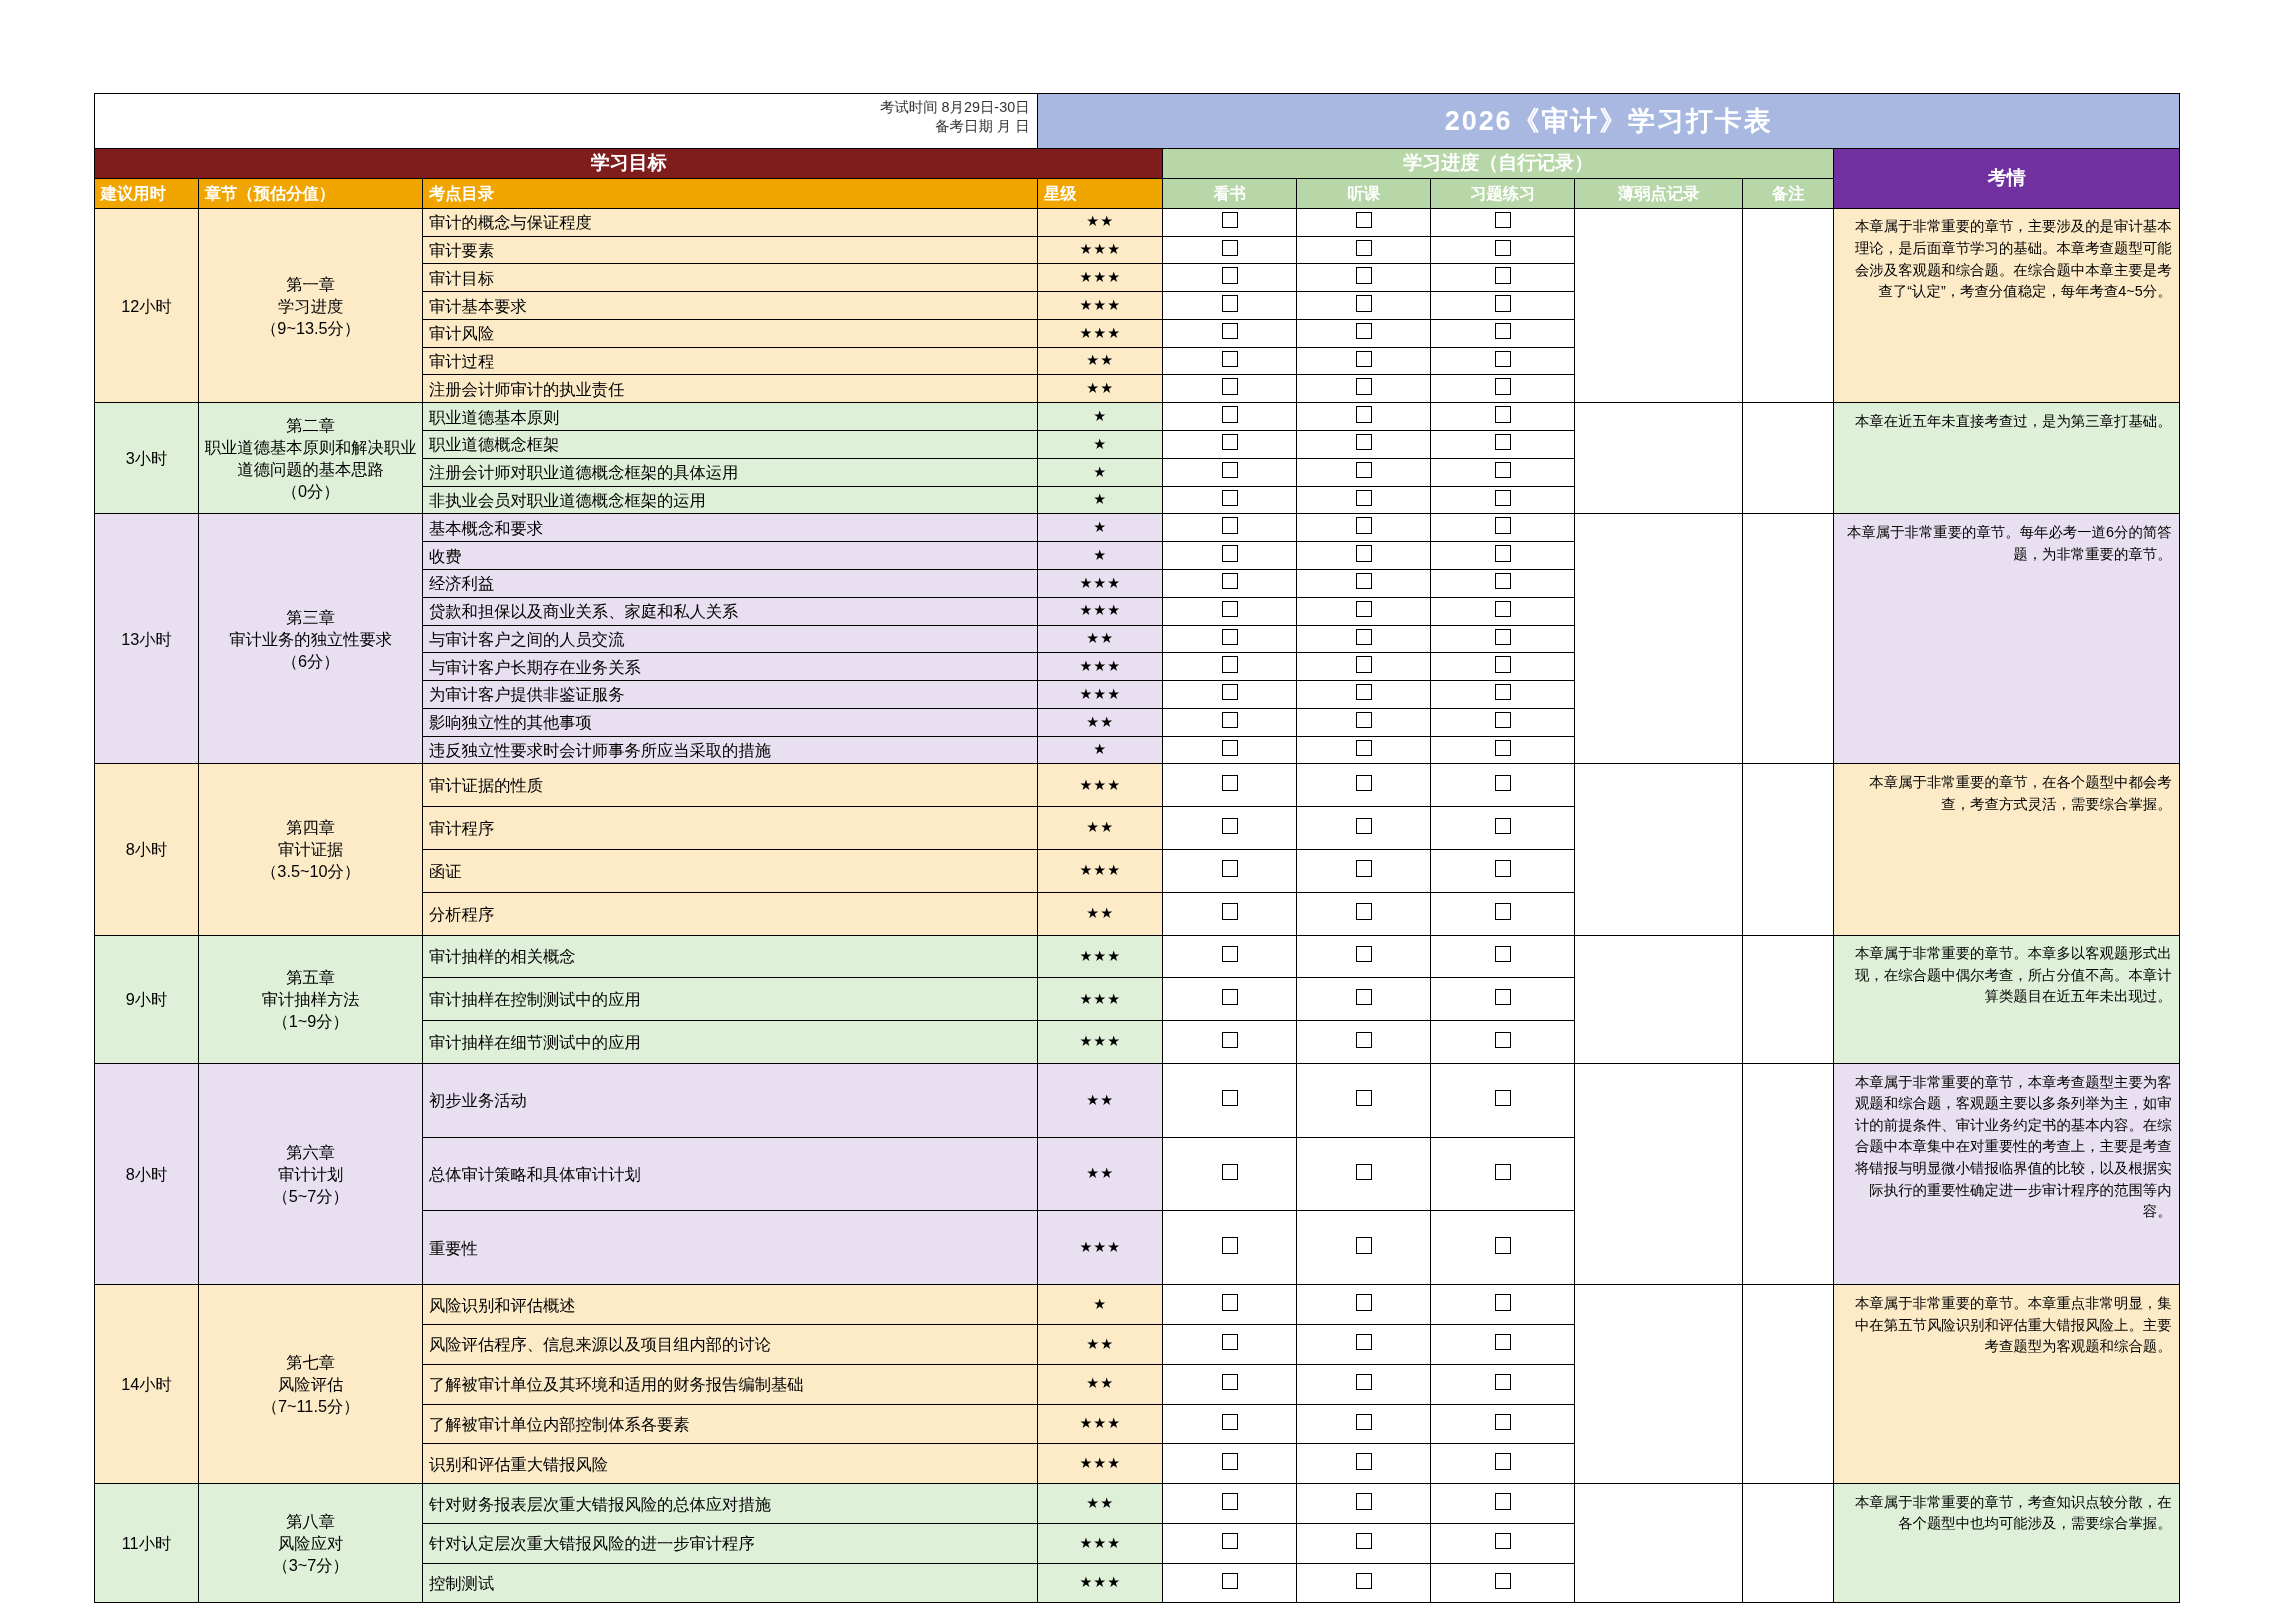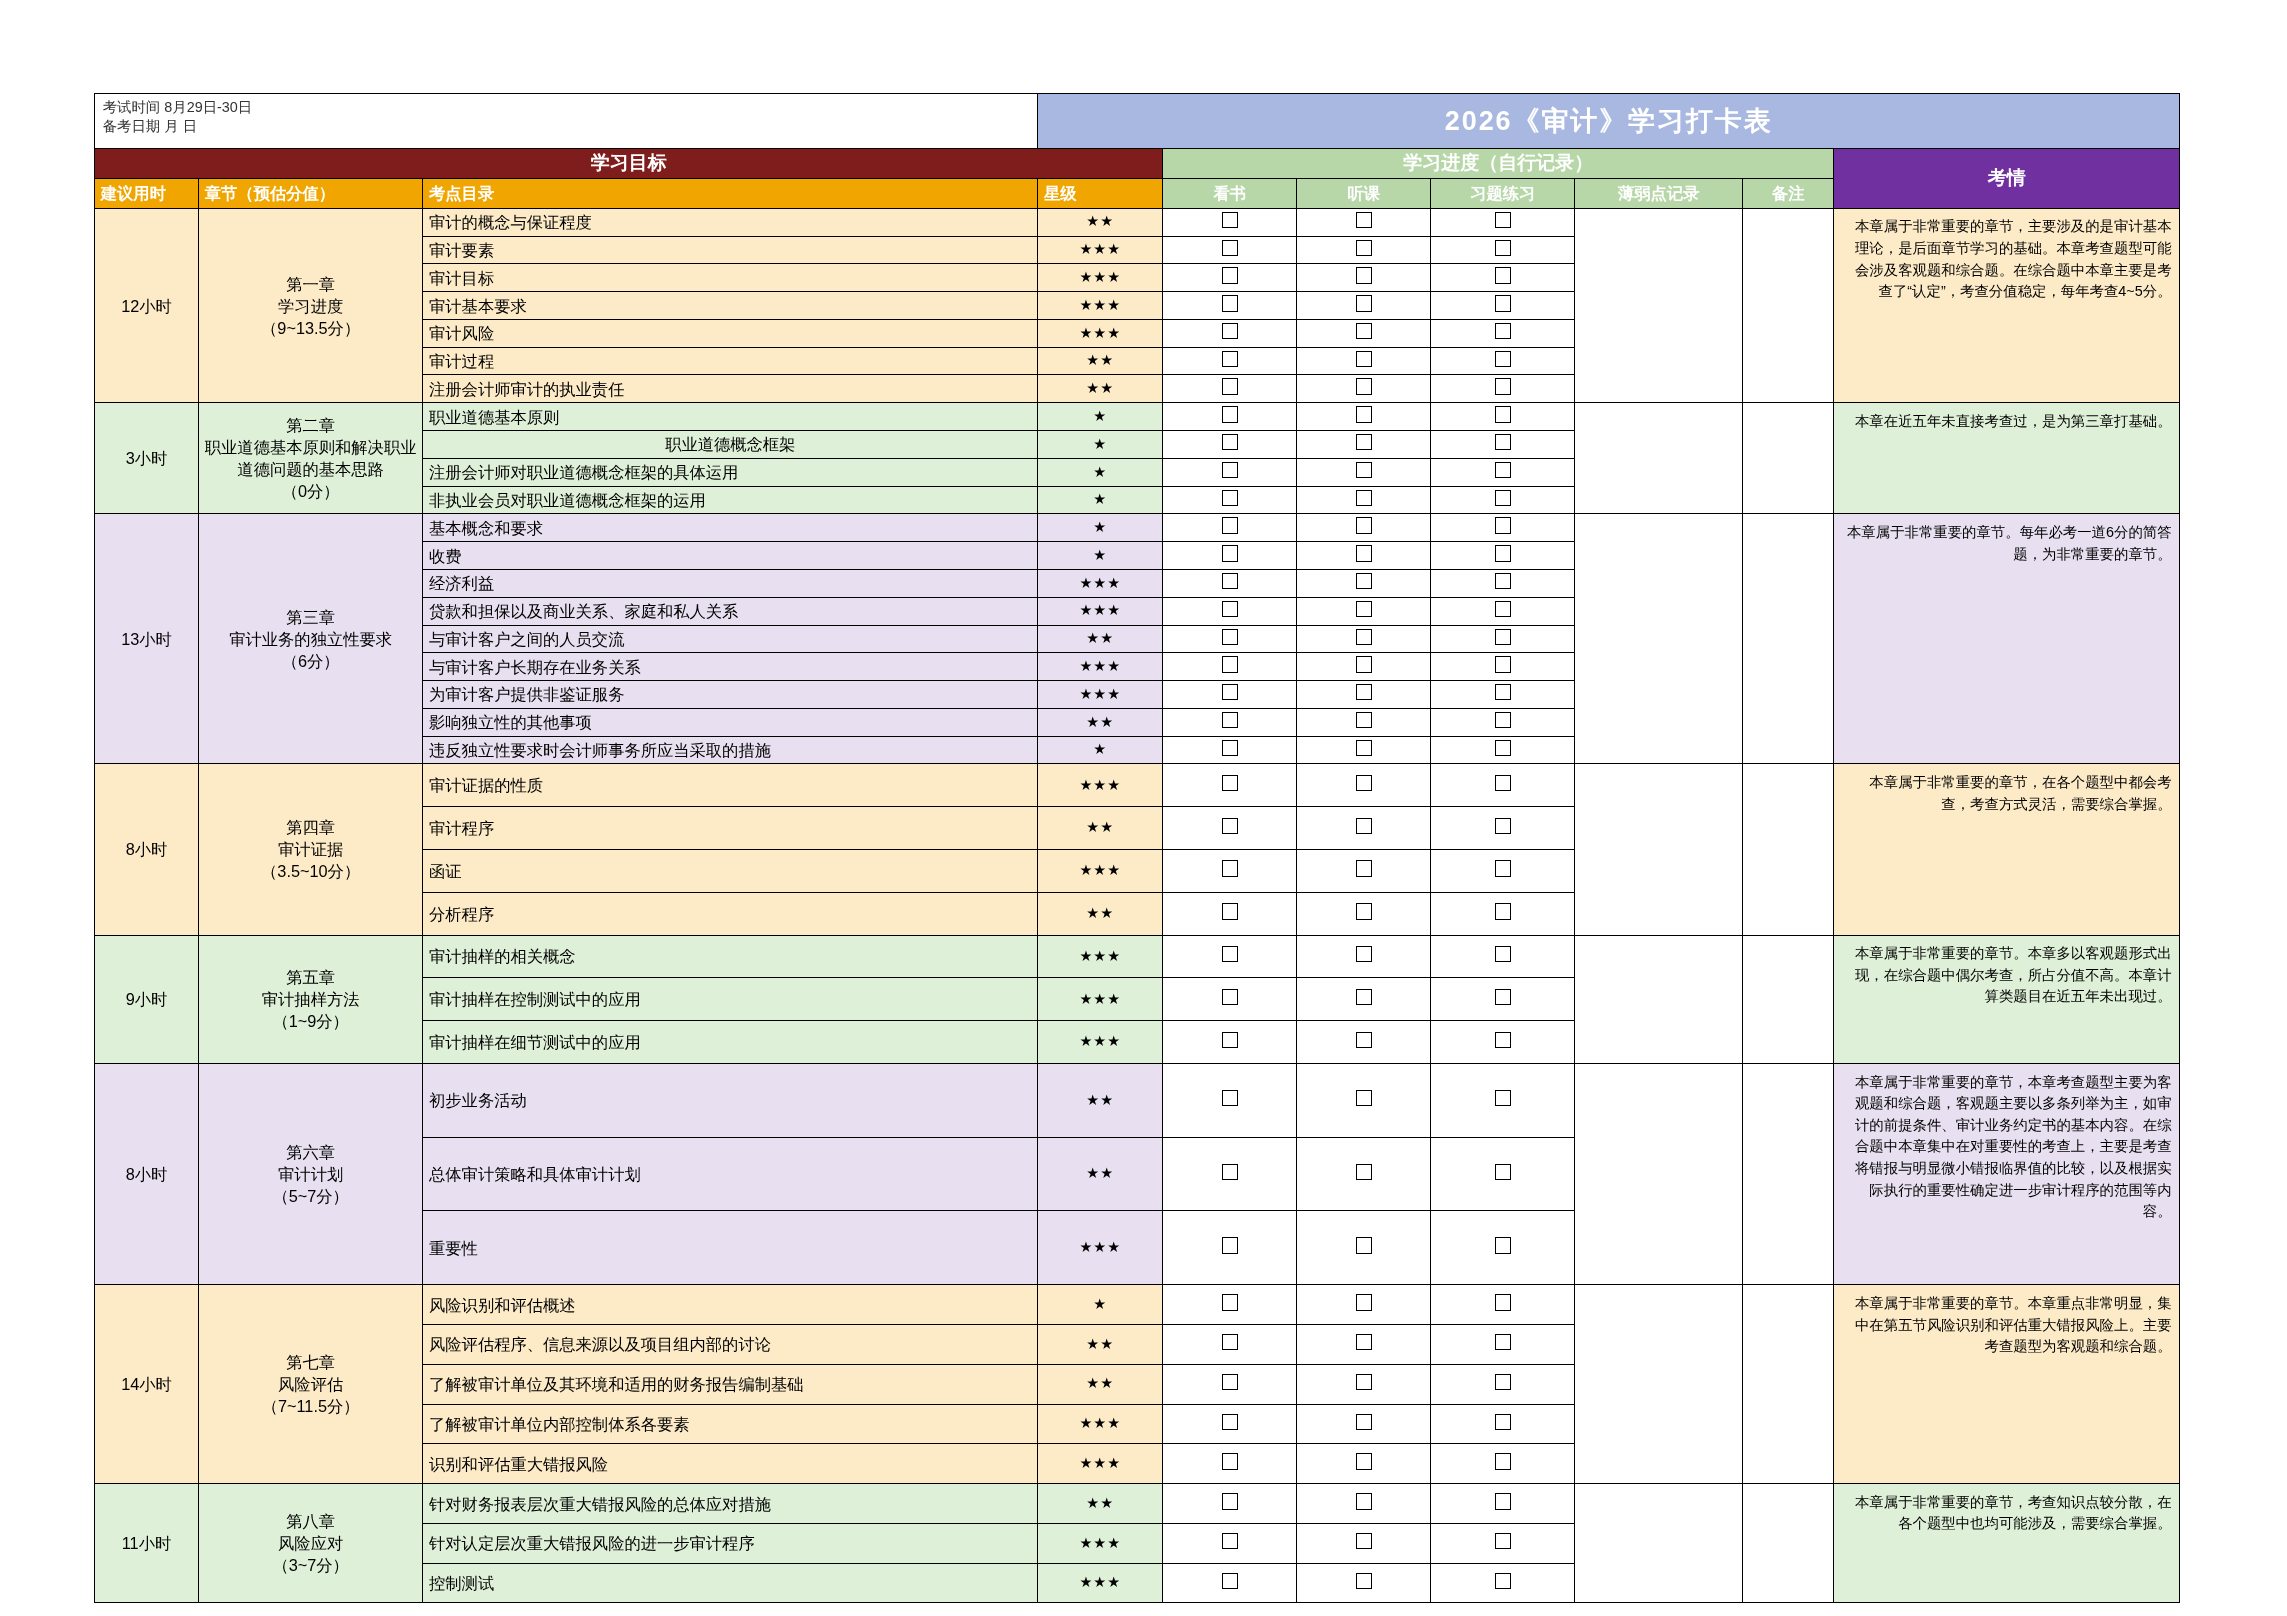--- a/index.html
+++ b/index.html
@@ -1,21 +1,21 @@
 <!DOCTYPE html>
 <html><head>
 <meta charset="utf-8">
 <style>
   html,body{margin:0;padding:0;background:#ffffff;}
   body{font-family:"Liberation Sans","DejaVu Sans",sans-serif;color:#000;}
   #sheet{position:relative;width:2287px;height:1617px;background:#fff;}
   table{border-collapse:collapse;table-layout:fixed;position:absolute;left:94px;top:93px;}
   td{border:1px solid #000;font-size:16.3px;line-height:1.35;padding:1.9px 5.8px;vertical-align:middle;}
   .hdr-title{background:#a8b8e0;color:#ffffff;font-size:27px;text-align:center;font-weight:bold;letter-spacing:1.9px;}
-  .hdr-exam{background:#ffffff;font-size:14.4px;text-align:left;padding:3.8px 7.7px;vertical-align:top;color:#333;}
+  .hdr-exam{background:#ffffff;font-size:14.4px;text-align:right;padding:3.8px 7.7px;vertical-align:top;color:#333;}
   .band-goal{background:#7f1d1d;color:#ffffff;text-align:center;font-size:19px;font-weight:bold;}
   .band-prog{background:#b7d7a8;color:#ffffff;text-align:center;font-size:19px;font-weight:bold;}
   .band-exam{background:#7030a0;color:#ffffff;text-align:center;font-size:19px;font-weight:bold;}
   .sub-orange{background:#f0a500;color:#ffffff;text-align:left;font-size:16.3px;font-weight:bold;}
   .sub-green{background:#b7d7a8;color:#ffffff;text-align:center;font-size:16.3px;font-weight:bold;}
   .c{text-align:center;}
   .l{text-align:left;}
   .stars{text-align:center;font-size:14.4px;letter-spacing:1px;}
   .box{display:inline-block;width:14.4px;height:14.4px;border:1px solid #000;background:#fff;}
   .note{font-size:14.4px;line-height:1.5;text-align:right;vertical-align:top;padding:7.7px 7.7px;}
@@ -136,21 +136,21 @@
           <td class="l t-green" style="height:23px;">职业道德基本原则</td>
           <td class="stars t-green">★</td>
           <td class="chk"><span class="box"></span></td>
           <td class="chk"><span class="box"></span></td>
           <td class="chk"><span class="box"></span></td>
           <td class="chk" rowspan="4"></td>
           <td class="chk" rowspan="4"></td>
           <td class="note t-green" rowspan="4">本章在近五年未直接考查过，是为第三章打基础。</td>
         </tr>
         <tr>
-          <td class="l t-green" style="height:23px;text-align:center;">职业道德概念框架</td>
+          <td class="l t-green" style="height:23px;">职业道德概念框架</td>
           <td class="stars t-green">★</td>
           <td class="chk"><span class="box"></span></td>
           <td class="chk"><span class="box"></span></td>
           <td class="chk"><span class="box"></span></td>
         </tr>
         <tr>
           <td class="l t-green" style="height:23px;">注册会计师对职业道德概念框架的具体运用</td>
           <td class="stars t-green">★</td>
           <td class="chk"><span class="box"></span></td>
           <td class="chk"><span class="box"></span></td>

